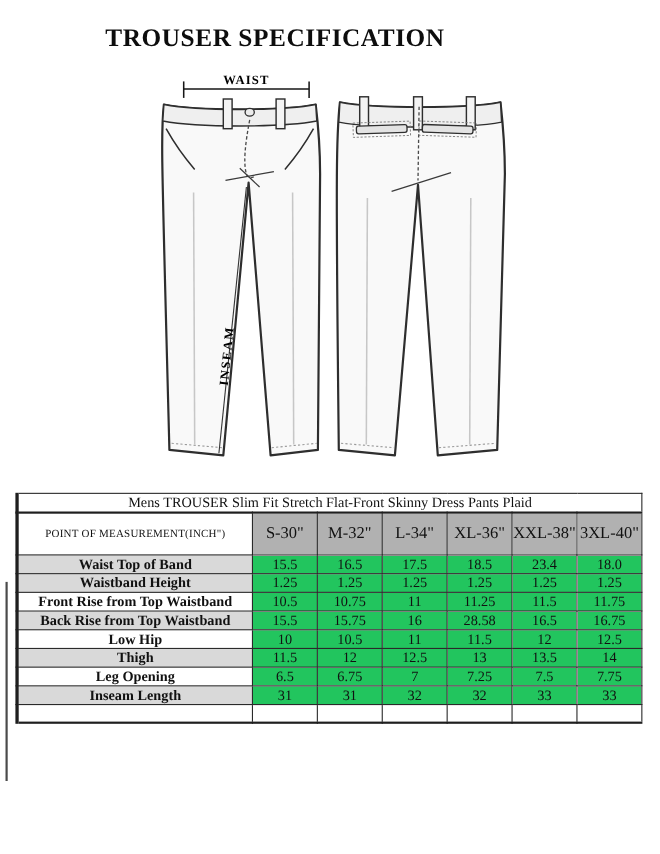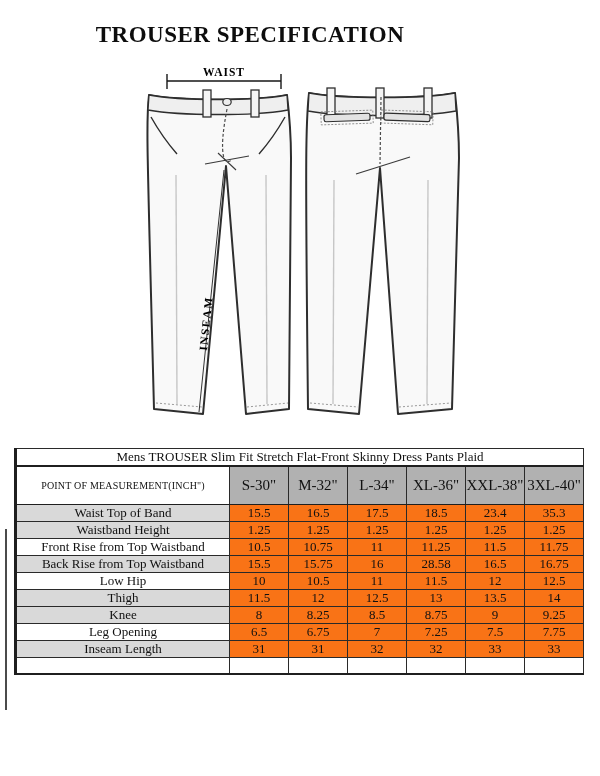--- a/index.html
+++ b/index.html
@@ -35,23 +35,23 @@
   .brand-name{font-size:45px;letter-spacing:1px;color:#151515;line-height:.92;}
   .brand-sub{font-size:8px;letter-spacing:.6px;color:#333;margin-left:37px;margin-top:0px;}
   .product-row td{
     height:23px;text-align:center;font-size:17.5px;
     border-bottom:2.5px solid var(--border);
   }
   .header-row th{height:37px;text-align:center;border-bottom:1.5px solid var(--border);}
   .measure-th{font-size:10px;background:#fff;letter-spacing:.2px;}
   .size-th{font-size:15px;font-weight:bold;background:var(--header-gray);}
   .spec-table tbody td{height:15px;text-align:center;font-size:13px;}
-  td.label-cell{background:#fff;}
+  td.label-cell{background:#fff;font-weight:bold;}
   td.label-cell.shaded{background:var(--row-gray);}
-  td.value-cell{background:#f97316;}
+  td.value-cell{background:#22c55e;}
   .empty-row td{height:12px;background:#fff;}
   .artifact-line{
     position:absolute;left:5px;top:529px;width:1.5px;height:181px;
     background:#2c2c2c;opacity:.85;
   }
   svg text{font-family:"Liberation Serif", serif;}
 </style>
 </head>
 <body>
 
@@ -137,21 +137,21 @@
     </tr>
   </tbody>
   <tbody>
       <tr>
         <td class="label-cell shaded">Waist Top of Band</td>
         <td class="value-cell">15.5</td>
         <td class="value-cell">16.5</td>
         <td class="value-cell">17.5</td>
         <td class="value-cell">18.5</td>
         <td class="value-cell">23.4</td>
-        <td class="value-cell">35.3</td>
+        <td class="value-cell">18.0</td>
       </tr>
       <tr>
         <td class="label-cell shaded">Waistband Height</td>
         <td class="value-cell">1.25</td>
         <td class="value-cell">1.25</td>
         <td class="value-cell">1.25</td>
         <td class="value-cell">1.25</td>
         <td class="value-cell">1.25</td>
         <td class="value-cell">1.25</td>
       </tr>
@@ -185,29 +185,20 @@
       <tr>
         <td class="label-cell shaded">Thigh</td>
         <td class="value-cell">11.5</td>
         <td class="value-cell">12</td>
         <td class="value-cell">12.5</td>
         <td class="value-cell">13</td>
         <td class="value-cell">13.5</td>
         <td class="value-cell">14</td>
       </tr>
       <tr>
-        <td class="label-cell shaded">Knee</td>
-        <td class="value-cell">8</td>
-        <td class="value-cell">8.25</td>
-        <td class="value-cell">8.5</td>
-        <td class="value-cell">8.75</td>
-        <td class="value-cell">9</td>
-        <td class="value-cell">9.25</td>
-      </tr>
-      <tr>
         <td class="label-cell">Leg Opening</td>
         <td class="value-cell">6.5</td>
         <td class="value-cell">6.75</td>
         <td class="value-cell">7</td>
         <td class="value-cell">7.25</td>
         <td class="value-cell">7.5</td>
         <td class="value-cell">7.75</td>
       </tr>
       <tr>
         <td class="label-cell shaded">Inseam Length</td>

